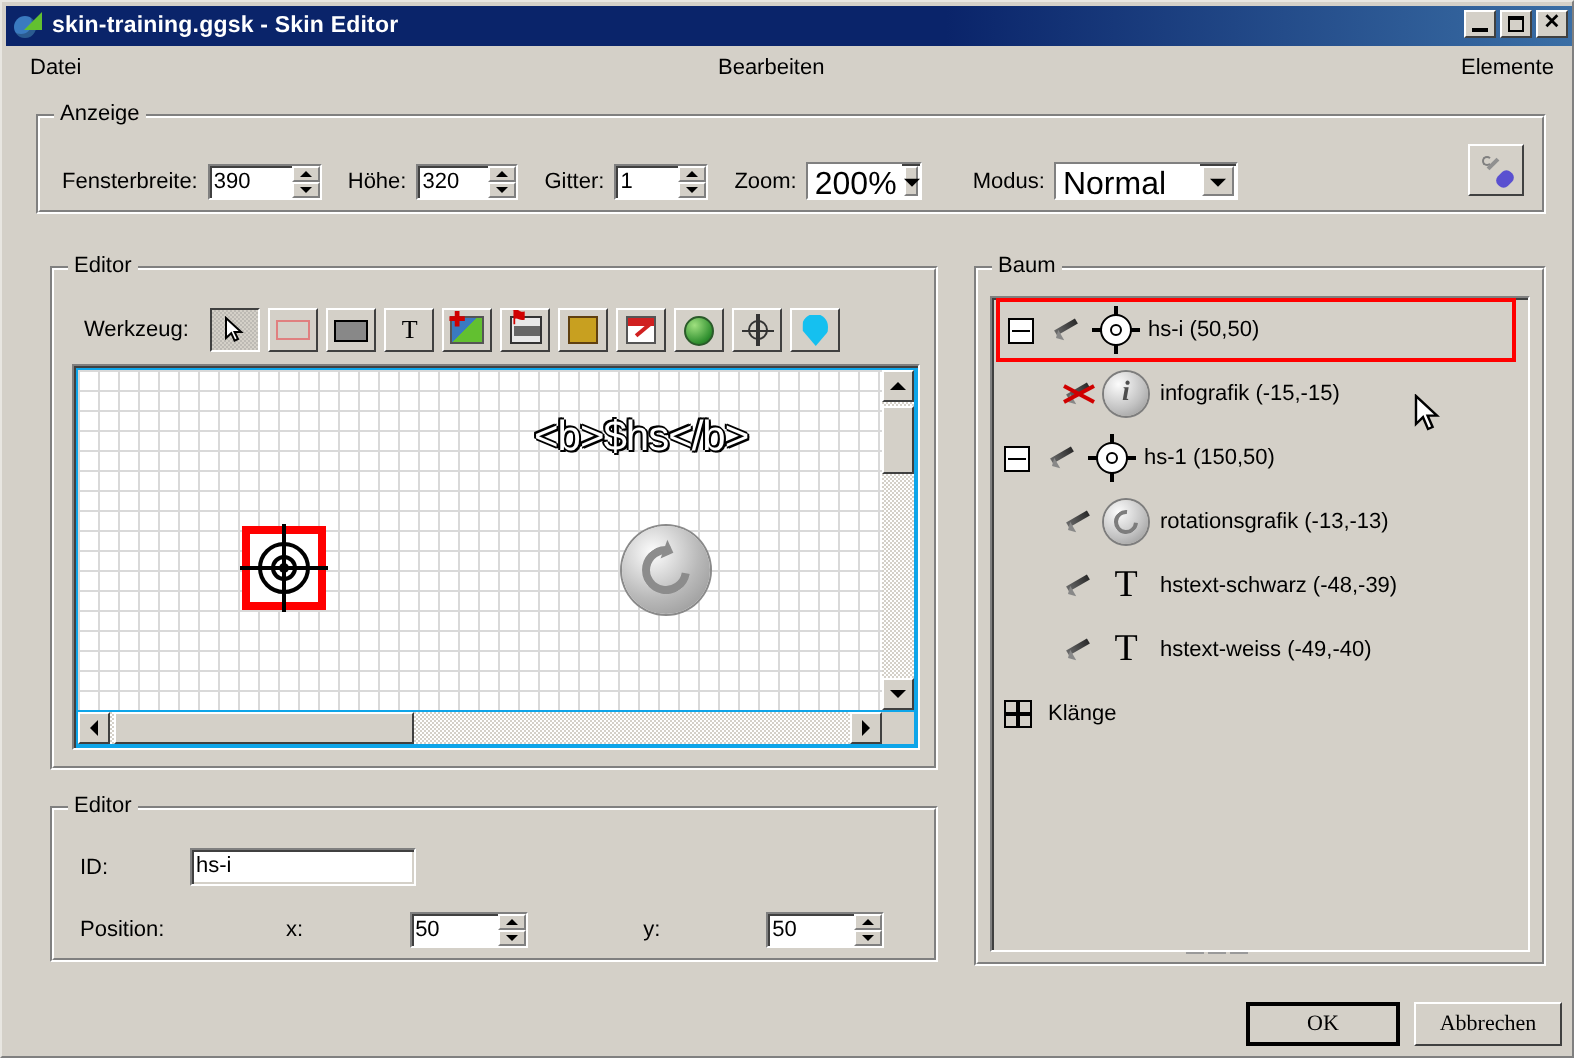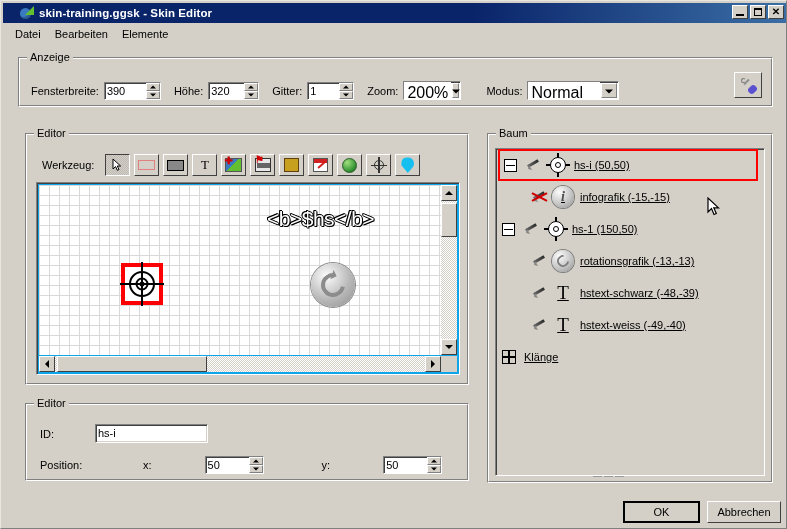--- a/index.html
+++ b/index.html
@@ -19,21 +19,21 @@
     border-top: 1px solid #e8e6e1;
     border-left: 1px solid #e8e6e1;
   }
 
   
   .titlebar {
     position: absolute; left: 2px; top: 2px;
     width: 783px; height: 20px;
     background: linear-gradient(to right, #0a246a 0%, #0a246a 60%, #3a6ea5 100%);
     display: flex; align-items: center;
-    padding-left: 16px;
+    padding-left: 3px;
   }
   .title-icon {
     width: 16px; height: 16px;
     margin-right: 4px;
     position: relative;
     flex: 0 0 auto;
   }
   .title-icon .globe {
     position: absolute; left: 1px; top: 3px;
     width: 11px; height: 11px; border-radius: 50%;
@@ -67,20 +67,21 @@
   .winbtn .max { position: absolute; left: 3px; top: 2px; width: 8px; height: 8px; border: 1px solid #000; border-top-width: 2px; }
   .winbtn .cls { position: absolute; left: 0; top: 0; width: 100%; height: 100%; font-weight: bold; font-size: 10px; line-height: 12px; font-family: "Liberation Sans", sans-serif; }
 
   
   .menubar {
     position: absolute; left: 2px; top: 24px;
     width: 783px; height: 18px;
     display: flex; align-items: center;
     background: #d4d0c8;
     padding-left: 7px;
+    justify-content: space-between;
   }
   .menu-item {
     padding: 1px 9px 2px 5px;
     font-size: 11px; color: #000;
     cursor: default;
   }
 
   
   .group {
     position: absolute;
@@ -330,21 +331,20 @@
 
   
   #grp-baum { left: 486px; top: 132px; width: 286px; height: 350px; }
   .tree-box {
     position: absolute; left: 7px; top: 14px;
     width: 270px; height: 328px;
     background: #d4d0c8;
     border: 1px solid; border-color: #808080 #ffffff #ffffff #808080;
     box-shadow: inset 1px 1px 0 #404040;
     overflow: hidden;
-    text-decoration: underline;
   }
   .tree-row {
     position: relative;
     display: flex; align-items: center;
     height: 32px;
     padding-left: 6px;
     font-size: 11px;
     white-space: nowrap;
   }
   .tree-row.selected {
@@ -437,21 +437,21 @@
   }
 
   
   .btn {
     position: absolute;
     height: 22px;
     background: #d4d0c8;
     border: 1px solid; border-color: #ffffff #404040 #404040 #ffffff;
     font-size: 11px; color: #000;
     display: flex; align-items: center; justify-content: center;
-    font-family: Liberation Sans, sans-serif;
+    font-family: Liberation Serif, serif;
   }
   #btn-ok { left: 622px; top: 500px; width: 77px; border: 2px solid #000; }
   #btn-ok .lbl2 { }
   #btn-cancel { left: 706px; top: 500px; width: 74px; }
   .ti-rect { width: 17px; height: 10px; border: 1.5px solid #e08080; }
   .ti-filled { width: 17px; height: 11px; border: 1.5px solid #000; background: #888; }
   .ti-T { font-family: "Liberation Serif", serif; font-size: 13px; color:#000; line-height: 14px; }
   .ti-img { width: 17px; height: 14px; background: linear-gradient(135deg,#3a7ac0 45%, #62c030 45%); border: 1px solid #555; position: relative; }
   .ti-img .plus { position: absolute; left: -2px; top: -2px; color:#d00000; font-size: 10px; font-weight:bold; line-height: 8px; }
   .ti-home { width: 16px; height: 14px; border: 1px solid #333; background:#e8e8e8; position:relative; }

